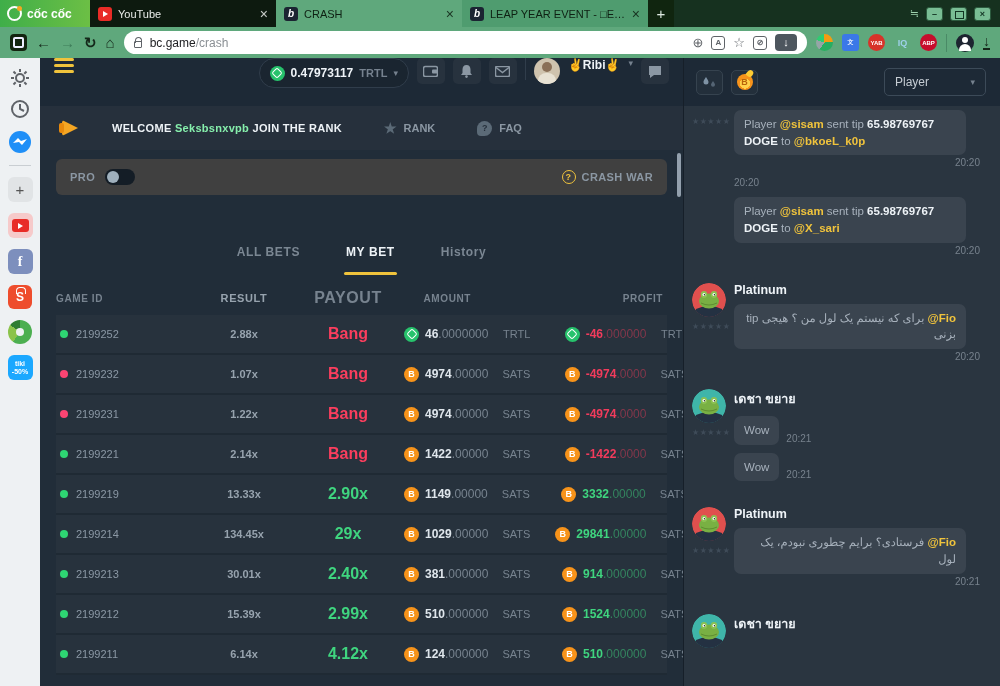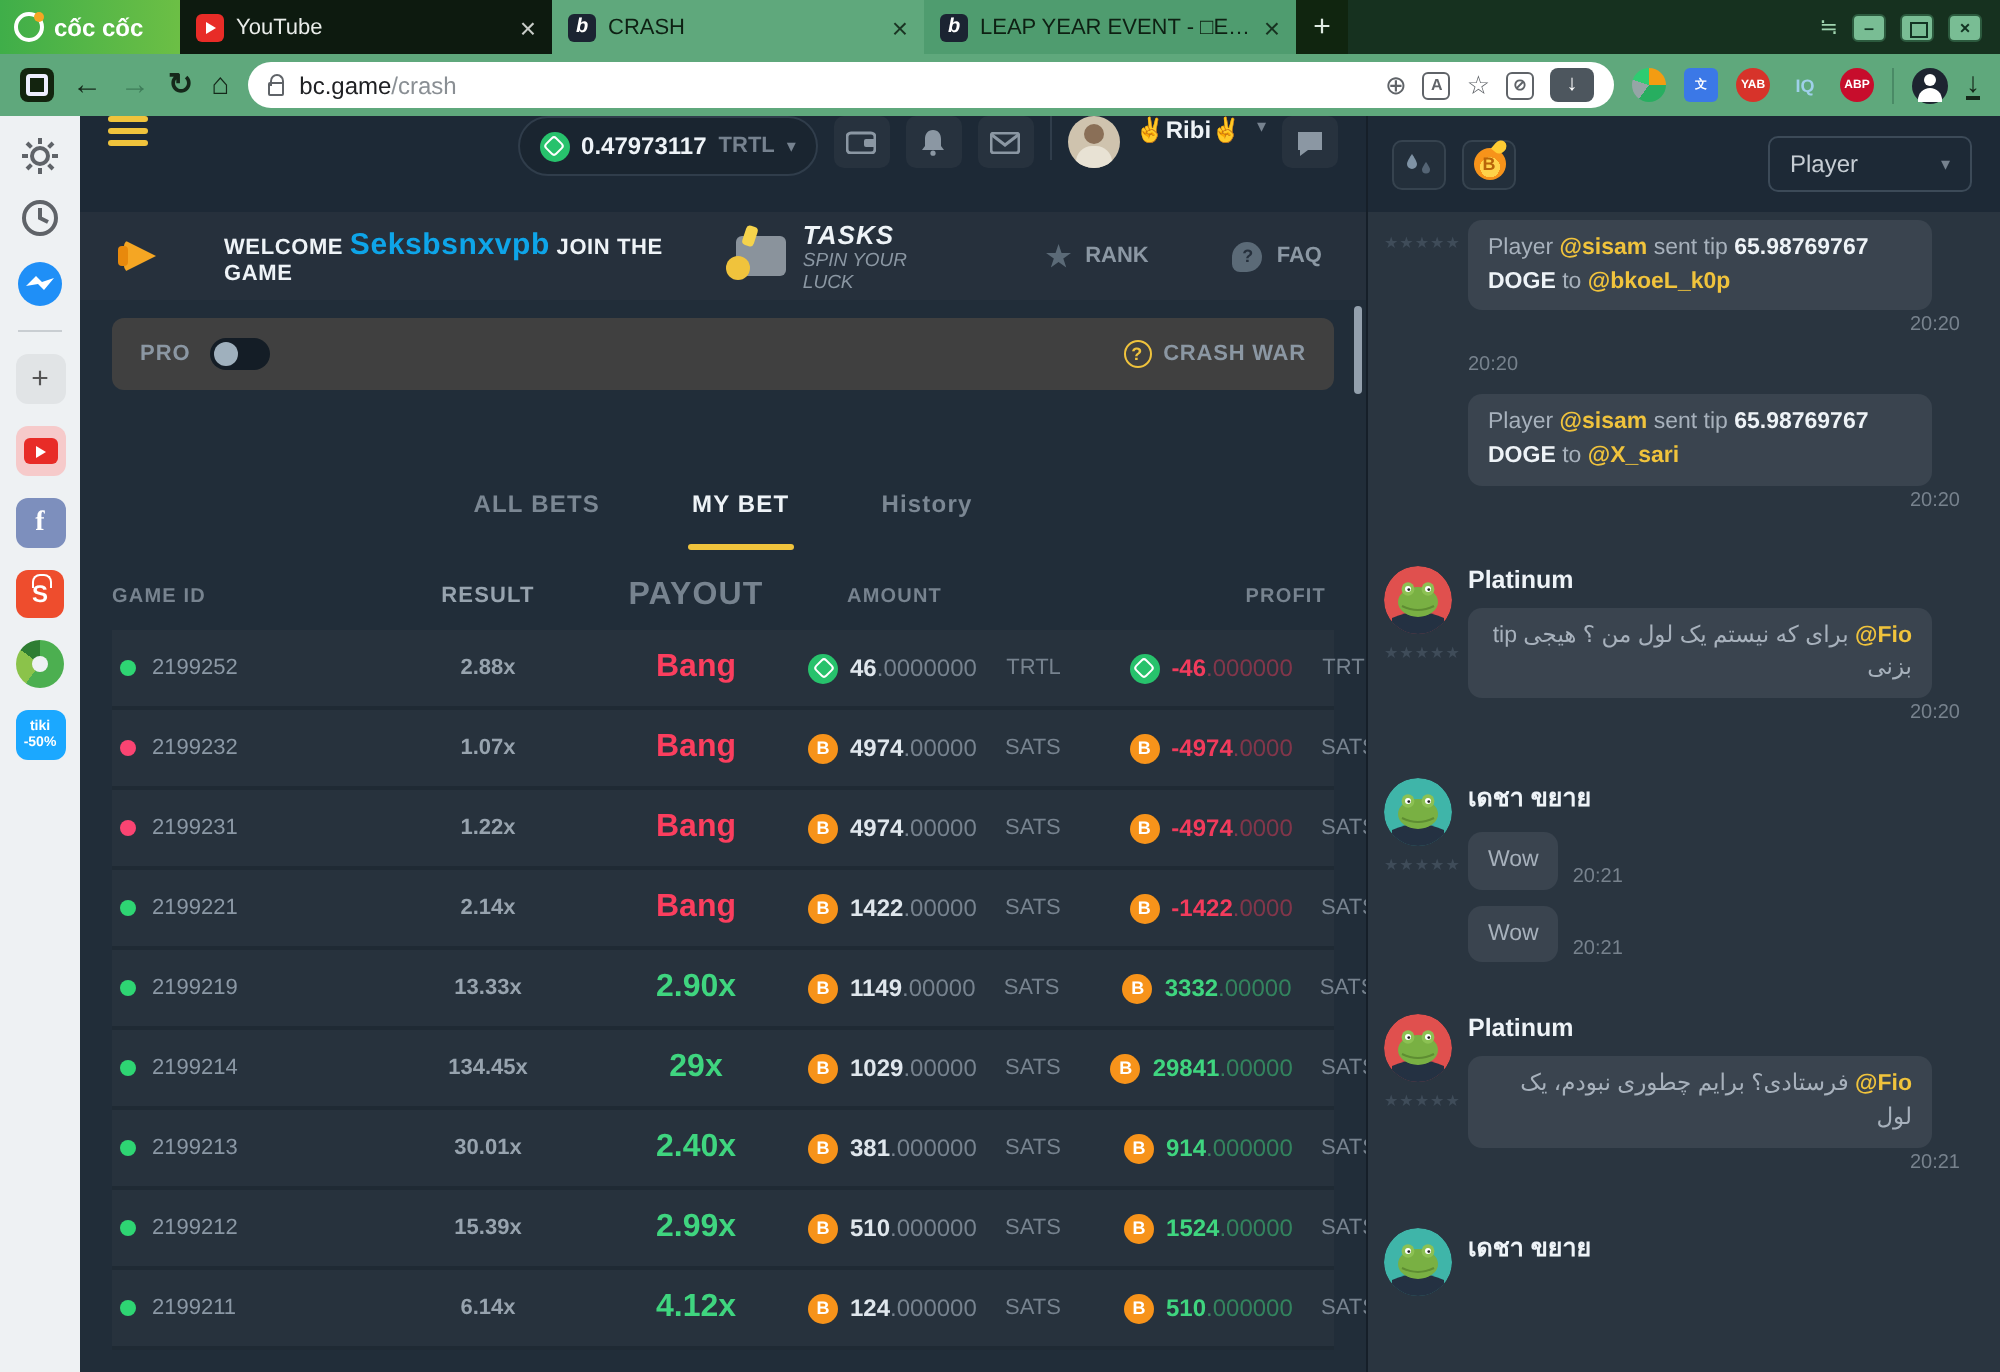--- a/index.html
+++ b/index.html
@@ -91,21 +91,21 @@
   .hd-div { width:1px; height:22px; background:#303d4b; }
   .avatar-sm { width:26px; height:26px; border-radius:50%; background:#cfc3ae; position:relative; overflow:hidden; }
   .avatar-sm::before { content:""; position:absolute; left:8px; top:4px; width:10px; height:10px; background:#8a6f57; border-radius:50%; }
   .avatar-sm::after { content:""; position:absolute; left:4px; top:15px; width:18px; height:12px; background:#e8e2d4; border-radius:8px 8px 0 0; }
   .uname-top { color:#eef3f7; font-size:12px; font-weight:bold; }
 
   .banner { height:44px; background:#26303c; display:flex; align-items:center; padding:0 22px; flex:none; }
   .mega { width:0; height:0; border-top:8px solid transparent; border-bottom:8px solid transparent; border-left:16px solid #f5a623; border-radius:3px; position:relative; }
   .mega::after { content:""; position:absolute; left:-19px; top:-5px; width:5px; height:10px; background:#e8890c; border-radius:2px; }
   .welcome { margin-left:34px; font-size:11px; font-weight:bold; color:#eef3f7; letter-spacing:.3px; }
-  .welcome .wname { color:#0ea5e9; font-size:15px; }
+  .welcome .wname { color:#86efac; font-size:11px; }
   .tasks { margin-left:auto; display:flex; align-items:center; gap:8px; }
   .chest { width:26px; height:20px; background:#8a939c; border-radius:3px; position:relative; }
   .chest::before { content:""; position:absolute; left:-5px; bottom:-2px; width:12px; height:12px; background:#f0c33c; border-radius:50%; }
   .chest::after { content:""; position:absolute; left:4px; top:-5px; width:6px; height:10px; background:#f5d34c; border-radius:2px; transform:rotate(18deg); }
   .tasks-txt { font-style:italic; }
   .tasks-t { color:#eef3f7; font-weight:bold; font-size:13px; letter-spacing:.5px; }
   .tasks-s { color:#8b97a3; font-size:9.5px; }
   .rankfaq { display:flex; align-items:center; gap:7px; margin-left:42px; color:#8b97a3; font-size:11px; font-weight:bold; }
   .rank-star { color:#5b6a77; font-size:14px; }
   .faq-ic { width:15px; height:15px; border-radius:50% 50% 50% 4px; background:#5b6a77; color:#26303c; font-size:9px; font-weight:bold; display:flex; align-items:center; justify-content:center; }
@@ -309,29 +309,22 @@
         <div class="hd-btn">
           <svg width="14" height="13" viewBox="0 0 14 13">
               <path d="M1 1 L13 1 L13 10 L6 10 L2 13 L2 10 L1 10 Z" fill="#8b97a3"></path>
             </svg>
         </div>
       </div>
 
       <div class="banner">
         <span class="mega"></span>
         <span class="welcome">
-          <span>WELCOME</span>&nbsp;<span class="wname">Seksbsnxvpb</span>&nbsp;<span>JOIN THE GAME</span>
+          <span>WELCOME</span>&nbsp;<span class="wname">Seksbsnxvpb</span>&nbsp;<span>JOIN THE RANK</span>
         </span>
-        <div class="tasks">
-          <span class="chest"></span>
-          <span class="tasks-txt">
-            <div class="tasks-t">TASKS</div>
-            <div class="tasks-s">SPIN YOUR LUCK</div>
-          </span>
-        </div>
         <div class="rankfaq">
           <span class="rank-star">★</span>
           <span>RANK</span>
         </div>
         <div class="rankfaq">
           <span class="faq-ic">?</span>
           <span>FAQ</span>
         </div>
       </div>
 

